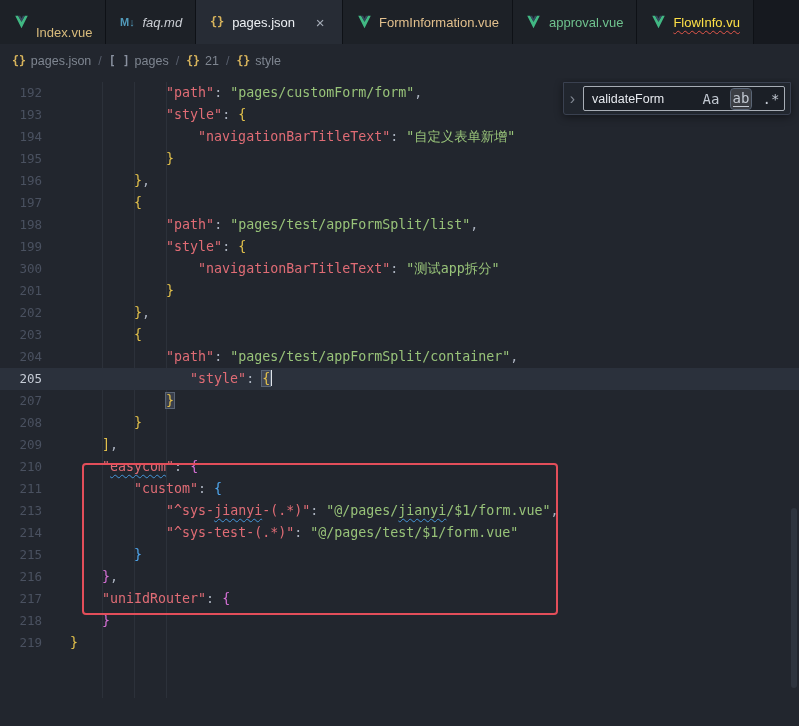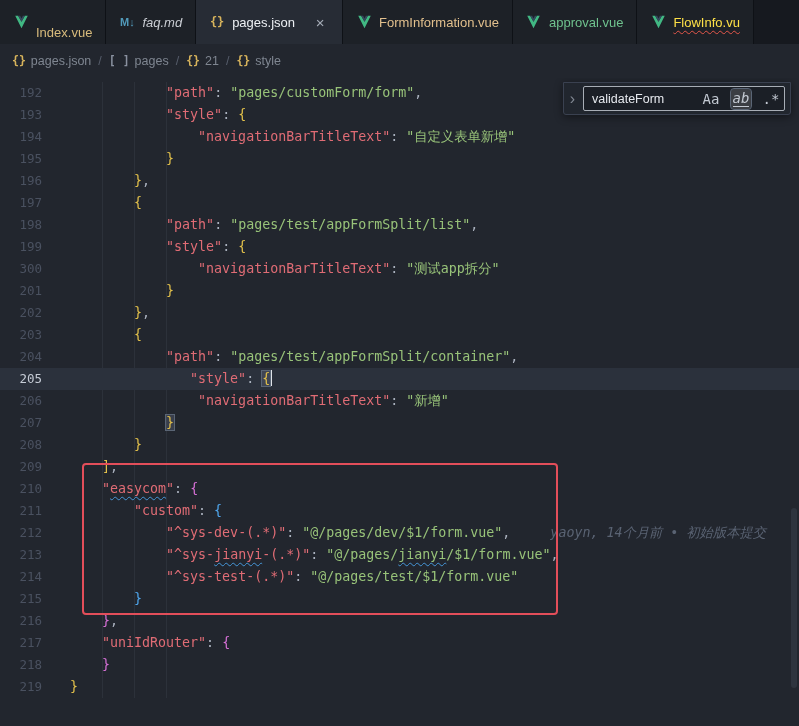--- a/index.html
+++ b/index.html
@@ -56,21 +56,21 @@
   .find { position: absolute; top: 4px; right: 8px; width: 228px; height: 33px; background: #21262e;
           border: 1px solid #3a4150; border-radius: 0 0 3px 3px; display: flex; align-items: center;
           padding: 0 5px 0 2px; gap: 4px; box-shadow: 0 2px 8px rgba(0,0,0,0.45); z-index: 7; }
   .find-toggle { width: 13px; color: #7f8691; font-size: 16px; line-height: 1; text-align: center; cursor: pointer; }
   .find-input { flex: 1; height: 25px; background: #1b1f26; border: 1px solid #a8aeb6; border-radius: 2px;
           display: flex; align-items: center; padding: 0 3px 0 8px; gap: 3px; }
   .find-text { flex: 1; color: #e6e9ee; font-size: 12.5px; }
   .find-btn { width: 20px; height: 20px; display: flex; align-items: center; justify-content: center;
           color: #c3c9d2; font-size: 14px; border-radius: 3px; font-family: "DejaVu Sans Mono", monospace; cursor: pointer; margin-left: 8px; }
   .find-btn.active { background: rgba(255,255,255,0.14); outline: 1px solid #5a6575; }
-  .find-btn .u { border-bottom: 1px solid currentColor; font-style: italic; }
+  .find-btn .u { border-bottom: 1px solid currentColor; }
 
   .scrollbar { position: absolute; right: 0; top: 0; width: 10px; height: 648px; z-index: 5; }
   .scroll-thumb { position: absolute; right: 2px; top: 430px; width: 6px; height: 180px;
           background: rgba(121,131,151,0.15); border-radius: 3px; }
 </style>
 </head>
 <body>
 
 <div class="tabbar">
     <div class="tab">
@@ -159,27 +159,25 @@
       <div class="code-line"><span class="ln">196</span><span class="code"><span class="tk-ws">        </span><span class="tk-gold">}</span><span class="tk-pun">,</span></span></div>
       <div class="code-line"><span class="ln">197</span><span class="code"><span class="tk-ws">        </span><span class="tk-gold">{</span></span></div>
       <div class="code-line"><span class="ln">198</span><span class="code"><span class="tk-ws">            </span><span class="tk-key">"path"</span><span class="tk-pun">: </span><span class="tk-str">"pages/test/appFormSplit/list"</span><span class="tk-pun">,</span></span></div>
       <div class="code-line"><span class="ln">199</span><span class="code"><span class="tk-ws">            </span><span class="tk-key">"style"</span><span class="tk-pun">: </span><span class="tk-gold">{</span></span></div>
       <div class="code-line"><span class="ln">300</span><span class="code"><span class="tk-ws">                </span><span class="tk-key">"navigationBarTitleText"</span><span class="tk-pun">: </span><span class="tk-str">"测试app拆分"</span></span></div>
       <div class="code-line"><span class="ln">201</span><span class="code"><span class="tk-ws">            </span><span class="tk-gold">}</span></span></div>
       <div class="code-line"><span class="ln">202</span><span class="code"><span class="tk-ws">        </span><span class="tk-gold">}</span><span class="tk-pun">,</span></span></div>
       <div class="code-line"><span class="ln">203</span><span class="code"><span class="tk-ws">        </span><span class="tk-gold">{</span></span></div>
       <div class="code-line"><span class="ln">204</span><span class="code"><span class="tk-ws">            </span><span class="tk-key">"path"</span><span class="tk-pun">: </span><span class="tk-str">"pages/test/appFormSplit/container"</span><span class="tk-pun">,</span></span></div>
       <div class="code-line current"><span class="ln">205</span><span class="code"><span class="tk-ws">            </span><span class="tk-key">"style"</span><span class="tk-pun">: </span><span class="tk-gold box">{</span><span class="caret"></span></span></div>
-      <div class="code-line"><span class="ln">206</span><span class="code"><span class="tk-ws">                </span><span class="tk-key">"navigationBarTitleText"</span><span class="tk-pun">: </span><span class="tk-str">"新增"</span></span></div>
       <div class="code-line"><span class="ln">207</span><span class="code"><span class="tk-ws">            </span><span class="tk-gold box">}</span></span></div>
       <div class="code-line"><span class="ln">208</span><span class="code"><span class="tk-ws">        </span><span class="tk-gold">}</span></span></div>
       <div class="code-line"><span class="ln">209</span><span class="code"><span class="tk-ws">    </span><span class="tk-gold">]</span><span class="tk-pun">,</span></span></div>
       <div class="code-line"><span class="ln">210</span><span class="code"><span class="tk-ws">    </span><span class="tk-key">"</span><span class="tk-key sq">easycom</span><span class="tk-key">"</span><span class="tk-pun">: </span><span class="tk-orchid">{</span></span></div>
       <div class="code-line"><span class="ln">211</span><span class="code"><span class="tk-ws">        </span><span class="tk-key">"custom"</span><span class="tk-pun">: </span><span class="tk-blue">{</span></span></div>
-      <div class="code-line"><span class="ln">212</span><span class="code"><span class="tk-ws">            </span><span class="tk-key">"^sys-dev-(.*)"</span><span class="tk-pun">: </span><span class="tk-str">"@/pages/dev/$1/form.vue"</span><span class="tk-pun">,</span><span class="tk-blame">     yaoyn, 14个月前 • 初始版本提交</span></span></div>
       <div class="code-line"><span class="ln">213</span><span class="code"><span class="tk-ws">            </span><span class="tk-key">"^sys-</span><span class="tk-key sq">jianyi</span><span class="tk-key">-(.*)"</span><span class="tk-pun">: </span><span class="tk-str">"@/pages/</span><span class="tk-str sq">jianyi</span><span class="tk-str">/$1/form.vue"</span><span class="tk-pun">,</span></span></div>
       <div class="code-line"><span class="ln">214</span><span class="code"><span class="tk-ws">            </span><span class="tk-key">"^sys-test-(.*)"</span><span class="tk-pun">: </span><span class="tk-str">"@/pages/test/$1/form.vue"</span></span></div>
       <div class="code-line"><span class="ln">215</span><span class="code"><span class="tk-ws">        </span><span class="tk-blue">}</span></span></div>
       <div class="code-line"><span class="ln">216</span><span class="code"><span class="tk-ws">    </span><span class="tk-orchid">}</span><span class="tk-pun">,</span></span></div>
       <div class="code-line"><span class="ln">217</span><span class="code"><span class="tk-ws">    </span><span class="tk-key">"uniIdRouter"</span><span class="tk-pun">: </span><span class="tk-orchid">{</span></span></div>
       <div class="code-line"><span class="ln">218</span><span class="code"><span class="tk-ws">    </span><span class="tk-orchid">}</span></span></div>
       <div class="code-line"><span class="ln">219</span><span class="code"><span class="tk-gold">}</span></span></div>
     </div>
 
   <div class="annotation-box"></div>

